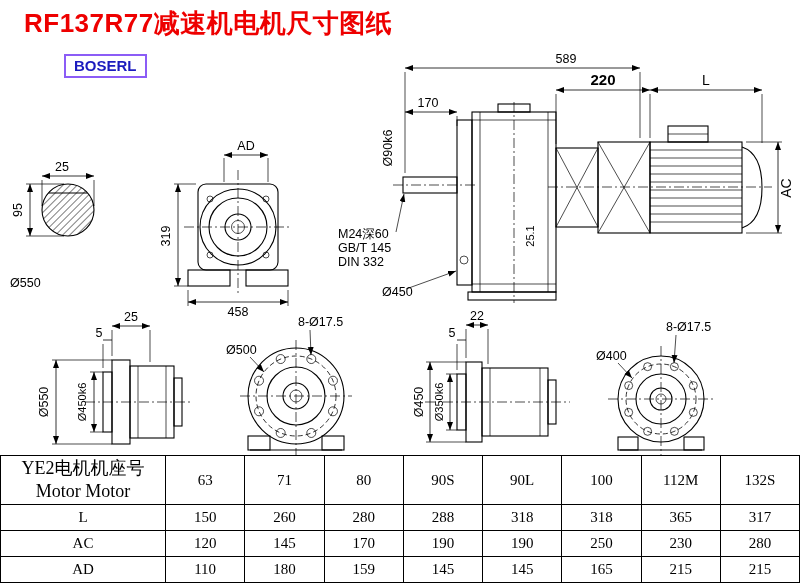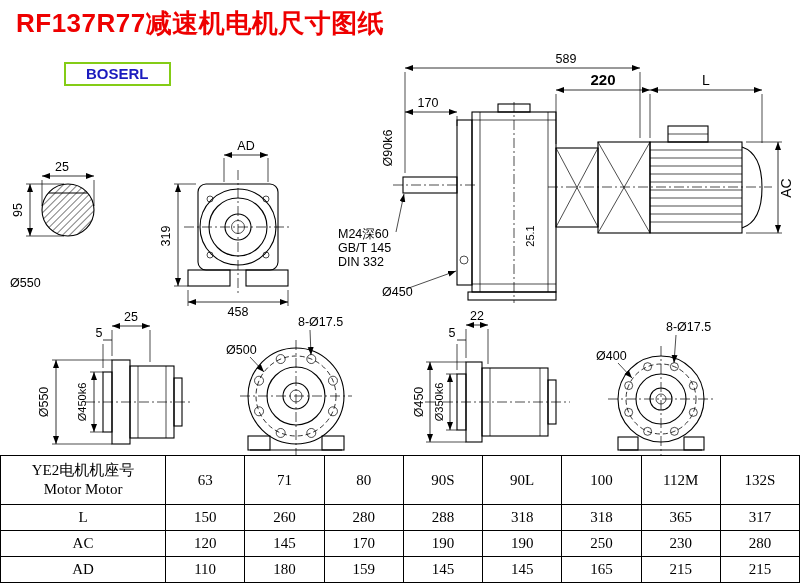--- a/index.html
+++ b/index.html
@@ -1,39 +1,39 @@
 <!DOCTYPE html>
 <html><head>
 <meta charset="utf-8">
 <style>
   html,body{margin:0;padding:0;background:#fff;}
   body{width:800px;height:586px;overflow:hidden;position:relative;
        font-family:"Liberation Sans",sans-serif;}
   .stage{position:absolute;inset:0;width:800px;height:586px;background:#fff;}
-  .title{position:absolute;left:16px;top:6px;font-size:26px;font-weight:bold;
+  .title{position:absolute;left:24px;top:6px;font-size:26px;font-weight:bold;
          color:#ee0000;white-space:nowrap;letter-spacing:0.5px;}
-  .logo{position:absolute;left:64px;top:62px;border:2px solid #84cc16;
-        color:#1b1bbe;font-weight:bold;font-size:15px;padding:1px 20px;line-height:18px;}
+  .logo{position:absolute;left:64px;top:54px;border:2px solid #8b5cf6;
+        color:#1b1bbe;font-weight:bold;font-size:15px;padding:1px 8px;line-height:18px;}
   svg.drawing{position:absolute;left:0;top:0;}
   .ol{fill:none;stroke:#000;stroke-width:1.1;}
   .thin{fill:none;stroke:#000;stroke-width:0.7;}
   .dim{fill:none;stroke:#000;stroke-width:0.8;}
   .cl{fill:none;stroke:#000;stroke-width:0.7;stroke-dasharray:10 3 2 3;}
   .dash{fill:none;stroke:#000;stroke-width:0.8;stroke-dasharray:5 3;}
   svg text{font-family:"Liberation Sans",sans-serif;font-size:12.5px;fill:#000;}
   svg text.big{font-size:15px;font-weight:bold;}
   svg text.med{font-size:14px;}
   svg text.sm{font-size:11px;}
   table.dims{position:absolute;left:0;top:455px;width:800px;border-collapse:collapse;
              table-layout:fixed;font-family:"Liberation Serif",serif;font-size:15px;color:#000;}
   table.dims th,table.dims td{border:1px solid #000;text-align:center;vertical-align:middle;
              font-weight:normal;padding:0;}
   tr.hrow{height:49px;}
   tr.drow{height:26px;}
-  .hcell{line-height:1.3;font-size:15px;}
+  .hcell{line-height:1.3;font-size:18px;}
 </style>
 </head>
 <body>
 
 <div class="stage">
 
   <svg class="drawing" width="800" height="455" viewBox="0 0 800 455">
     <defs>
       <marker id="arr" markerWidth="10" markerHeight="10" refX="8" refY="3" orient="auto-start-reverse" markerUnits="userSpaceOnUse">
         <path d="M0,0 L8,3 L0,6 Z" fill="#000"></path>

